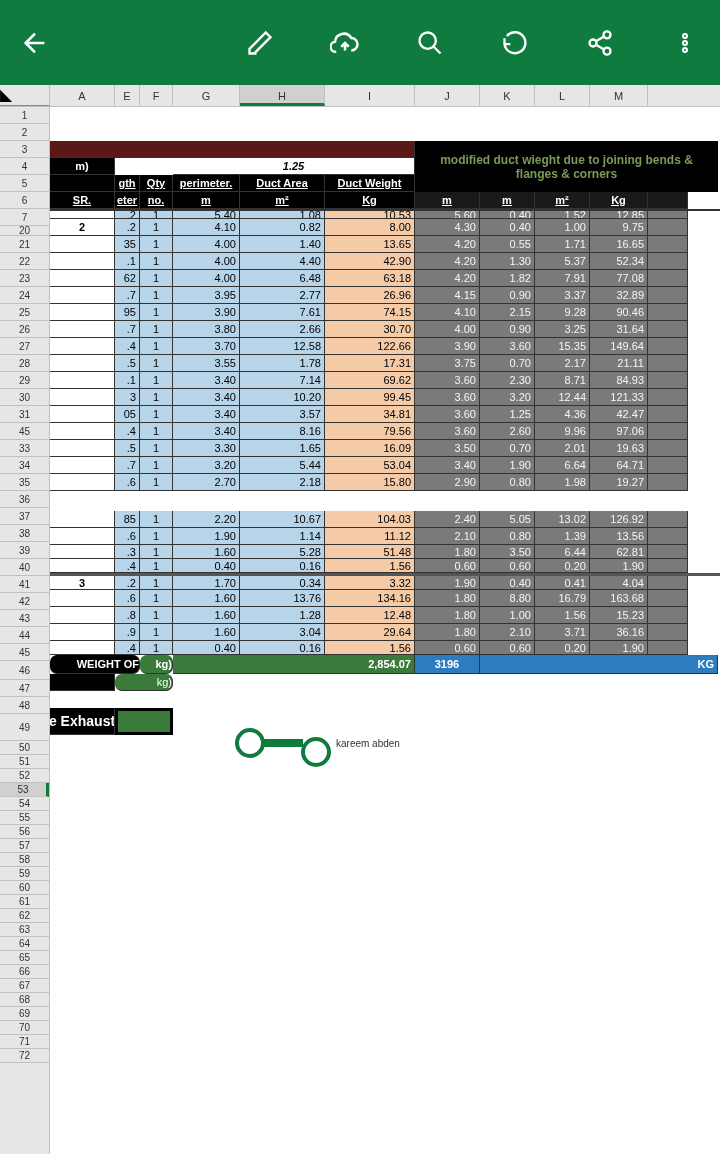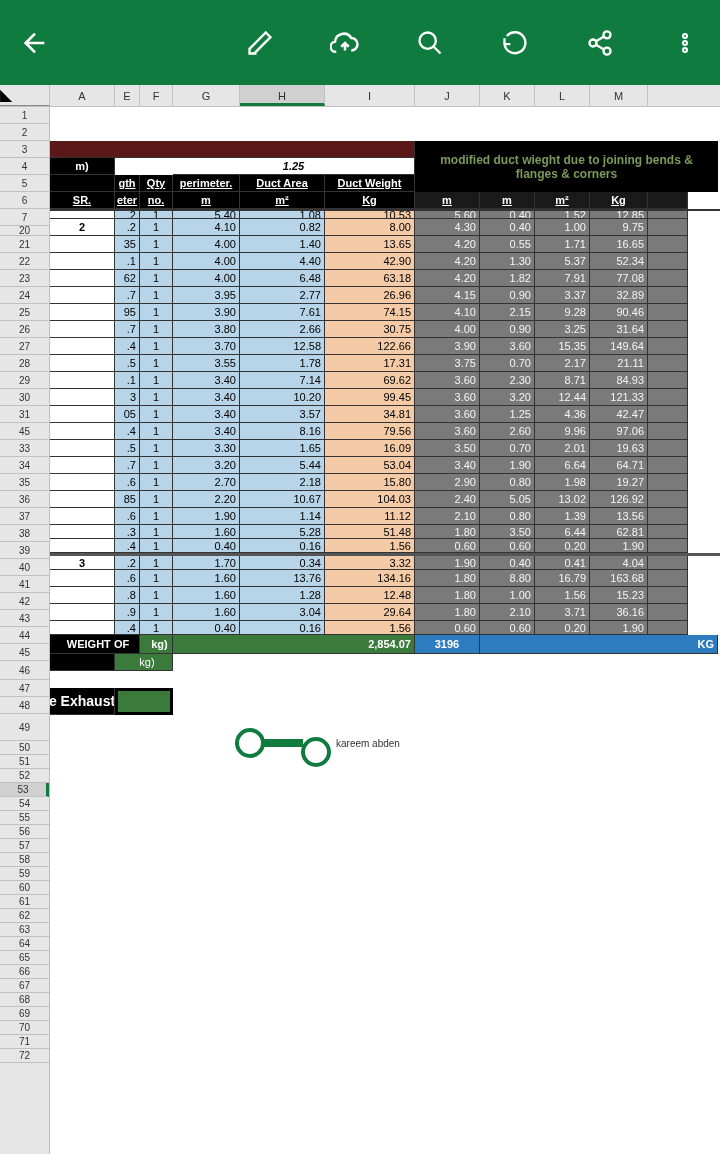--- a/index.html
+++ b/index.html
@@ -133,21 +133,21 @@
       color: #7a9a5a;
       font-weight: bold;
       font-size: 12px;
       text-align: center;
       display: flex;
       align-items: center;
       justify-content: center;
       padding: 3px;
     }
     .jr { justify-content: flex-end; padding-right: 3px; }
-    .jl { justify-content: center; padding-left: 7px; }
+    .jl { justify-content: flex-end; padding-left: 7px; border-radius: 7px; }
     .bold { font-weight: bold; }
     .underline { text-decoration: underline; }
     .italic { font-style: italic; }
     .signature {
       position: absolute;
       top: 612px;
       left: 185px;
       display: flex;
       align-items: center;
     }
@@ -436,21 +436,21 @@
           <div class="cell c-L gray jr">9.28</div>
           <div class="cell c-M gray jr">90.46</div>
           <div class="cell gray" style="width:40px"></div>
         </div>
         <div class="row" style="height: 17px;">
           <div class="cell c-A white"></div>
           <div class="cell c-E lightblue jr">.7</div>
           <div class="cell c-F lightblue">1</div>
           <div class="cell c-G lightblue jr">3.80</div>
           <div class="cell c-H lightblue jr">2.66</div>
-          <div class="cell c-I peach jr">30.75</div>
+          <div class="cell c-I peach jr">30.70</div>
           <div class="cell c-J gray jr">4.00</div>
           <div class="cell c-K gray jr">0.90</div>
           <div class="cell c-L gray jr">3.25</div>
           <div class="cell c-M gray jr">31.64</div>
           <div class="cell gray" style="width:40px"></div>
         </div>
         <div class="row" style="height: 17px;">
           <div class="cell c-A white"></div>
           <div class="cell c-E lightblue jr">.4</div>
           <div class="cell c-F lightblue">1</div>
@@ -560,21 +560,21 @@
           <div class="cell c-F lightblue">1</div>
           <div class="cell c-G lightblue jr">2.70</div>
           <div class="cell c-H lightblue jr">2.18</div>
           <div class="cell c-I peach jr">15.80</div>
           <div class="cell c-J gray jr">2.90</div>
           <div class="cell c-K gray jr">0.80</div>
           <div class="cell c-L gray jr">1.98</div>
           <div class="cell c-M gray jr">19.27</div>
           <div class="cell gray" style="width:40px"></div>
         </div>
-        <div class="row" style="height: 17px;">
+        <div class="row" style="height: 17px; margin-top: 20px;">
           <div class="cell c-A white"></div>
           <div class="cell c-E lightblue jr">85</div>
           <div class="cell c-F lightblue">1</div>
           <div class="cell c-G lightblue jr">2.20</div>
           <div class="cell c-H lightblue jr">10.67</div>
           <div class="cell c-I peach jr">104.03</div>
           <div class="cell c-J gray jr">2.40</div>
           <div class="cell c-K gray jr">5.05</div>
           <div class="cell c-L gray jr">13.02</div>
           <div class="cell c-M gray jr">126.92</div>

